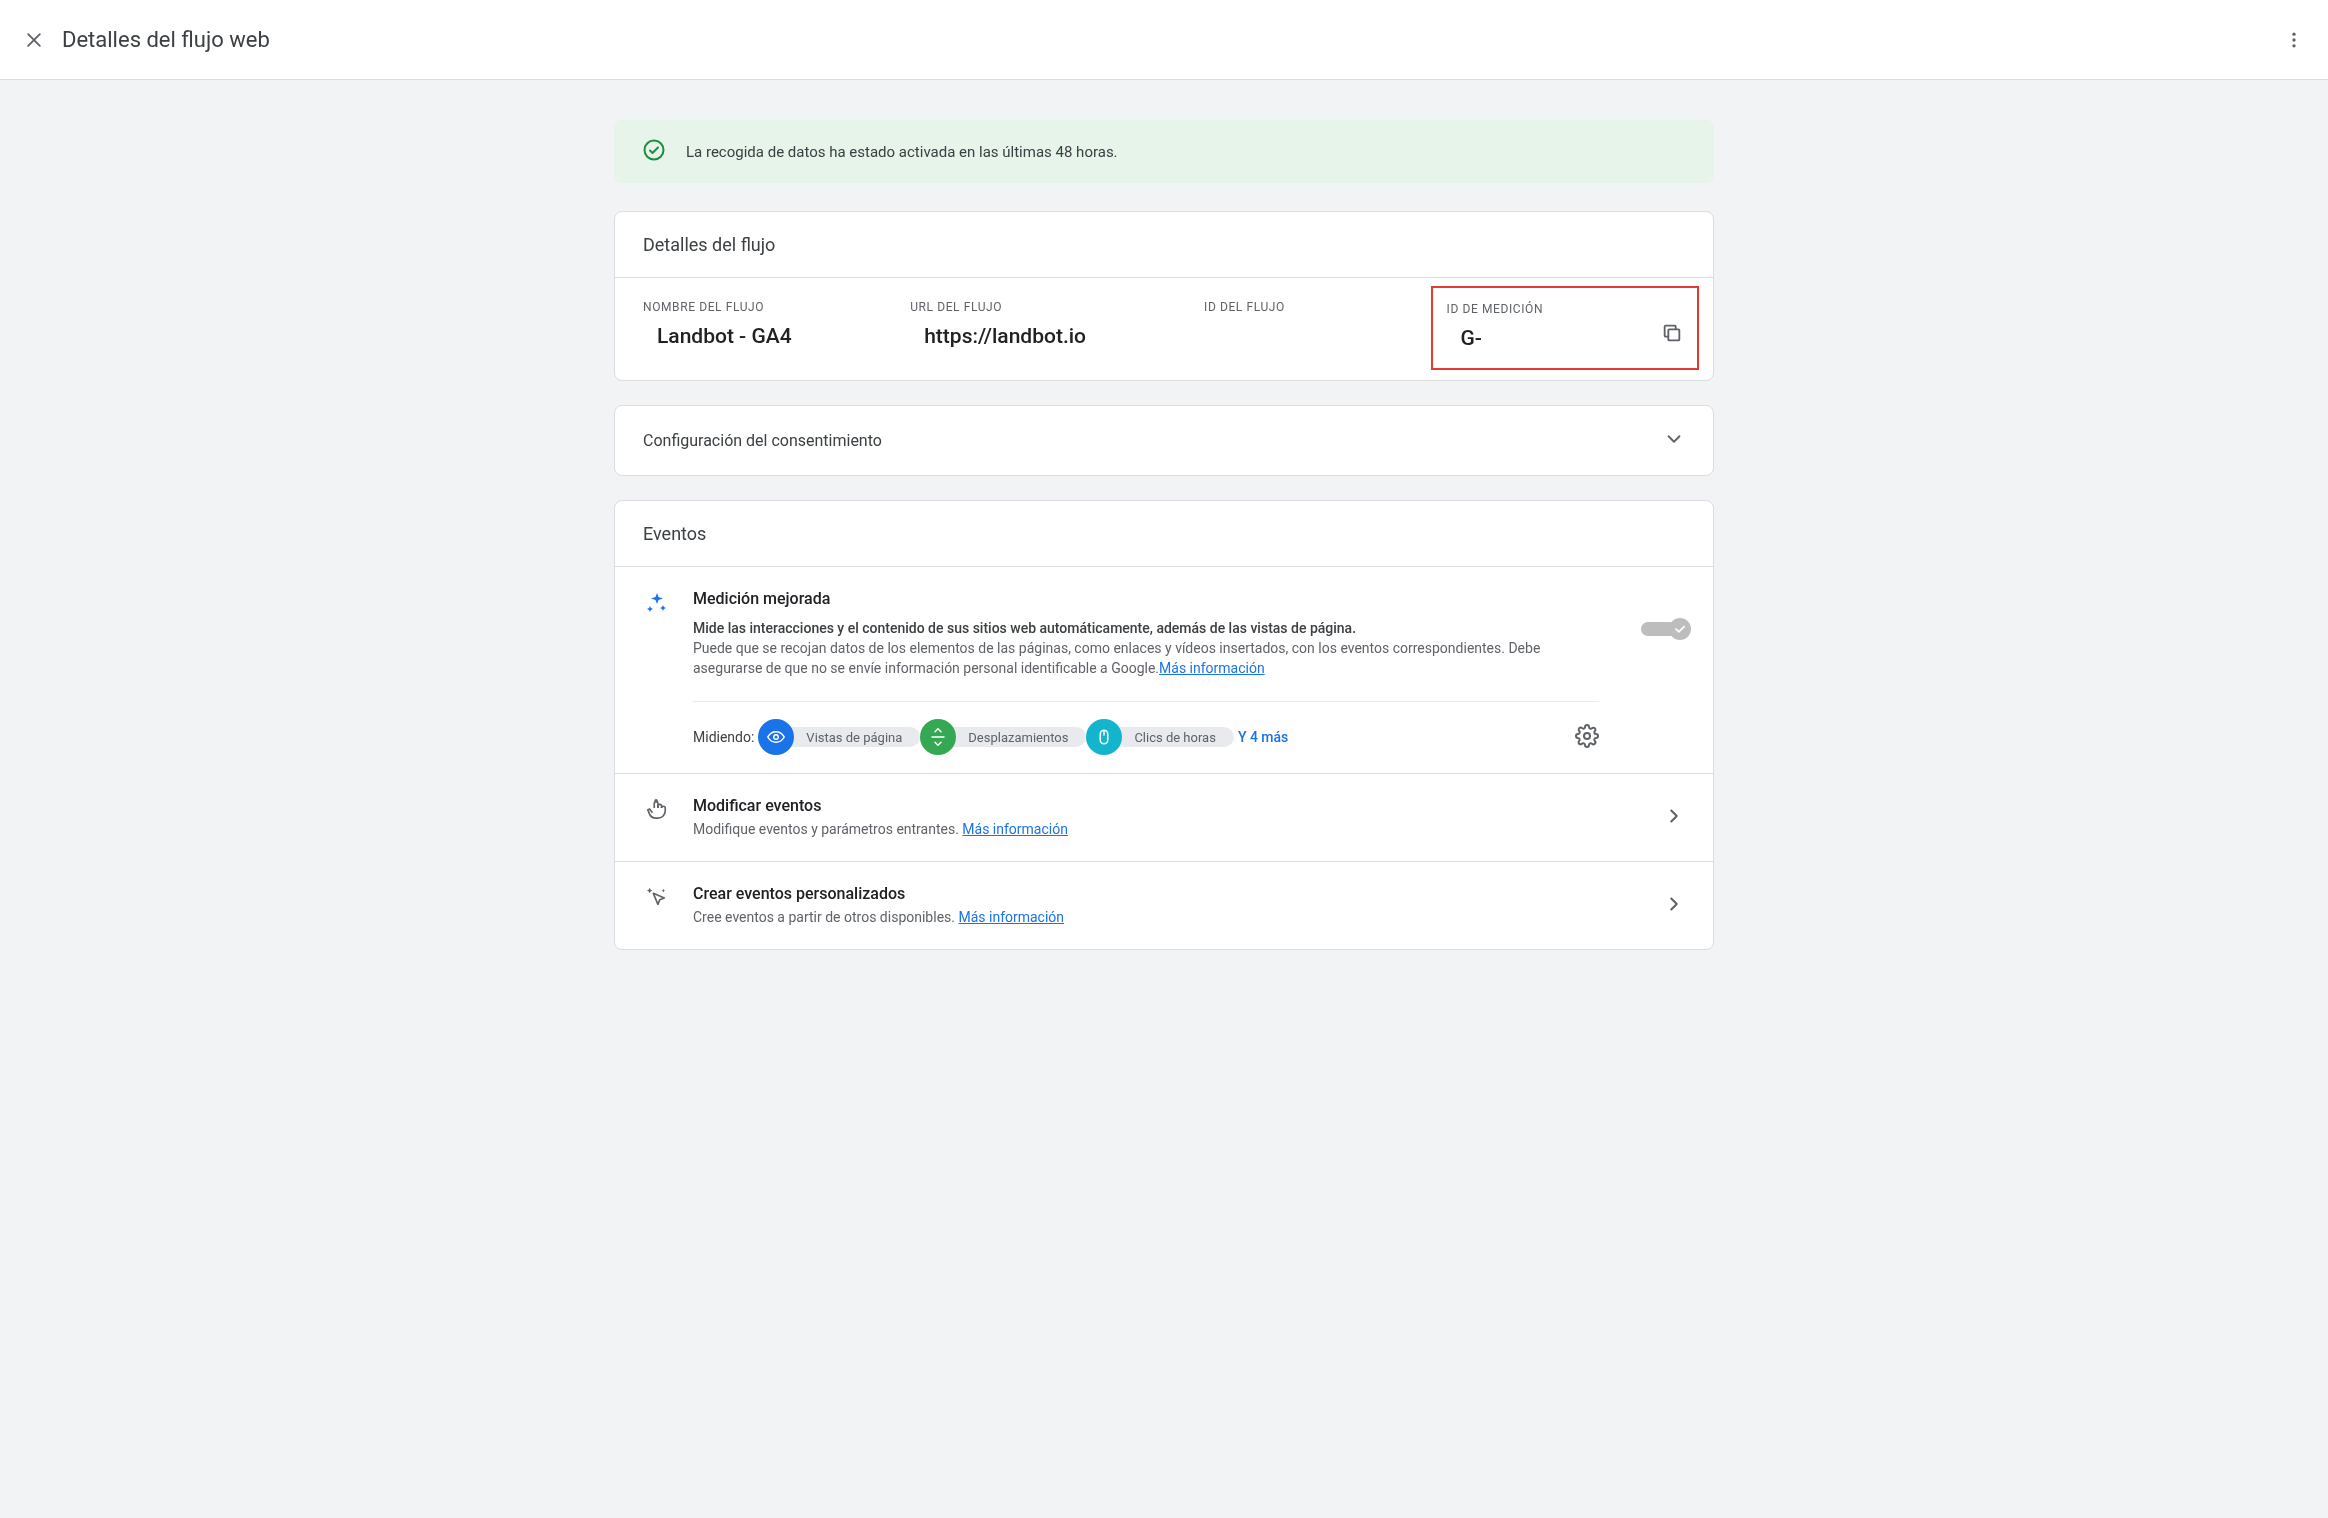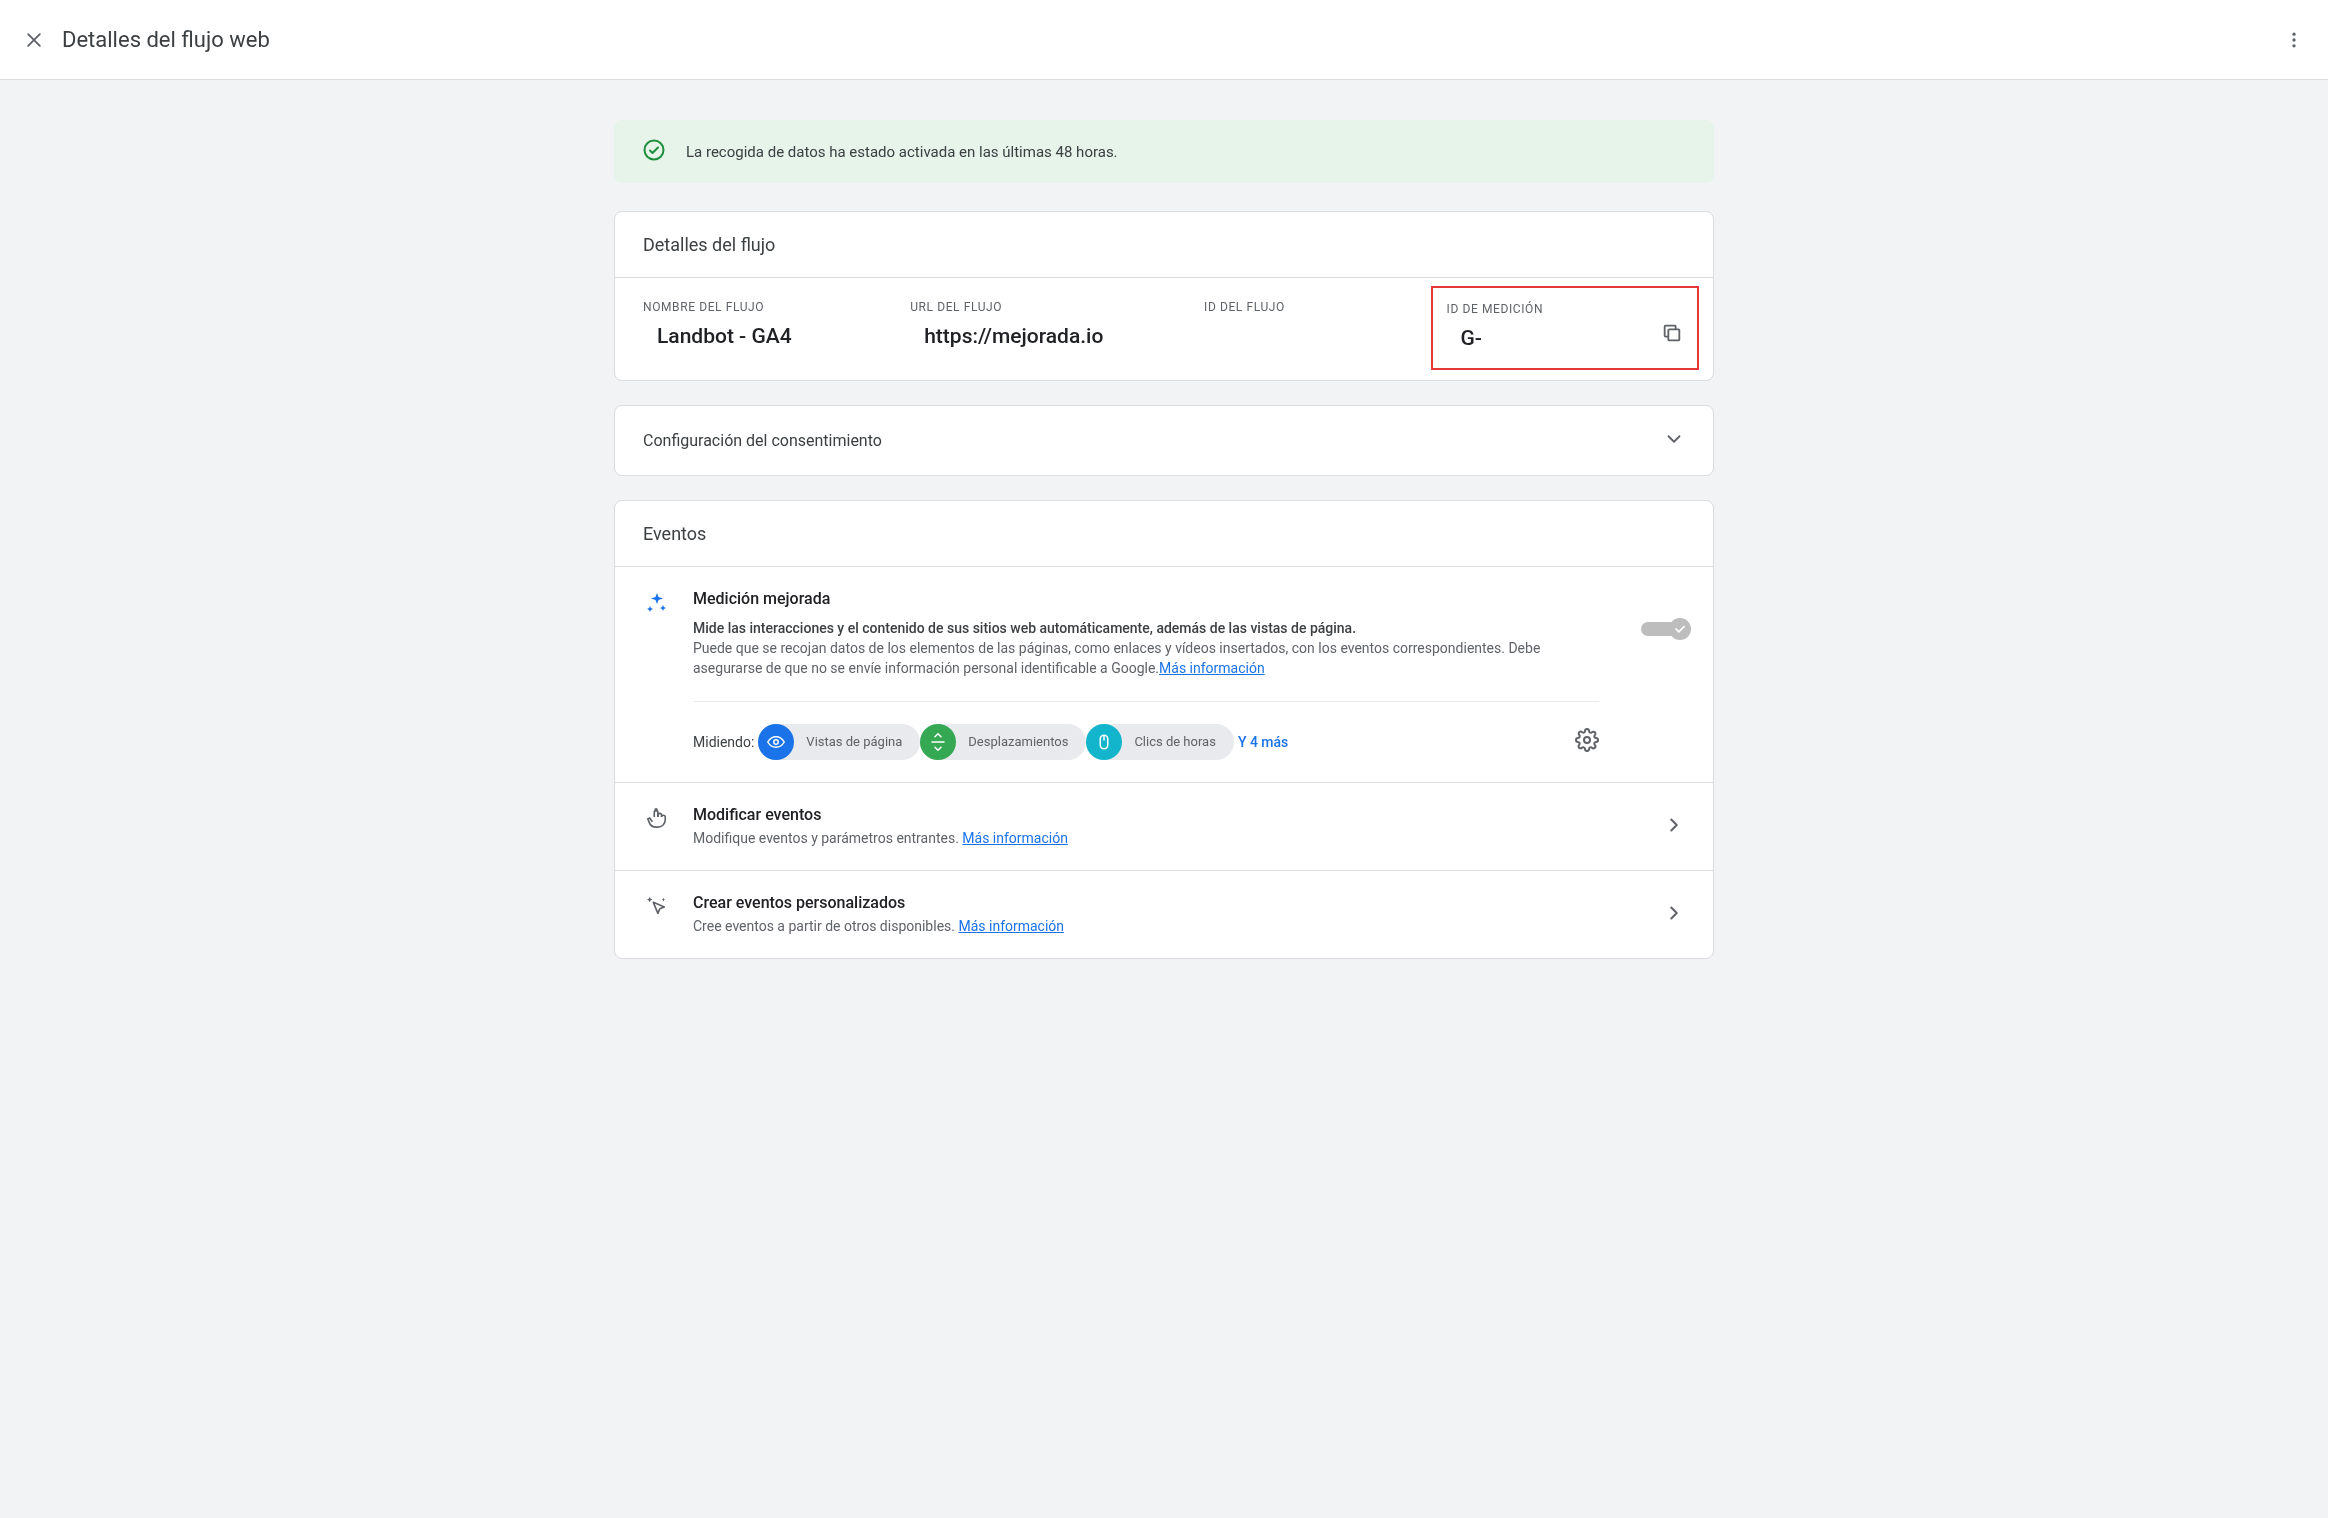--- a/index.html
+++ b/index.html
@@ -150,21 +150,21 @@
     display:flex; align-items:center; justify-content:center;
   }
   .measuring-row {
     display:flex; align-items:center; 
     margin-top:22px; padding-top:22px; border-top:1px solid #e8eaed;
   }
   .measuring-label { font-size:14px; color:#3c4043; margin-right: 4px; }
   .chip {
     display:inline-flex; align-items:center;
     background:#e8eaed; border-radius:18px;
-    height:36px; padding-right:18px;
+    height:20px; padding-right:18px;
     font-size:13px; color:#5f6368; gap:12px;
   }
   .chip-icon {
     width:36px; height:36px; border-radius:50%;
     display:flex; align-items:center; justify-content:center; color:#fff;
   }
   .chip-blue { background:#1a73e8; }
   .chip-green { background:#34a853; }
   .chip-teal { background:#12b5cb; }
   .more-chips { color:#1a73e8; font-weight:500; font-size:14px; cursor:pointer; margin-left:4px; }
@@ -212,21 +212,21 @@
 
   <div class="card">
     <div class="card-title">Detalles del flujo</div>
     <div class="details-grid">
       <div>
         <div class="field-label">NOMBRE DEL FLUJO</div>
         <div class="field-value">Landbot - GA4</div>
       </div>
       <div>
         <div class="field-label">URL DEL FLUJO</div>
-        <div class="field-value">https://mejorada.io</div>
+        <div class="field-value">https://landbot.io</div>
       </div>
       <div>
         <div class="field-label">ID DEL FLUJO</div>
         <div class="field-value"></div>
       </div>
       <div class="measurement-cell">
         <div>
           <div class="field-label">ID DE MEDICIÓN</div>
           <div class="field-value">G-</div>
         </div>

